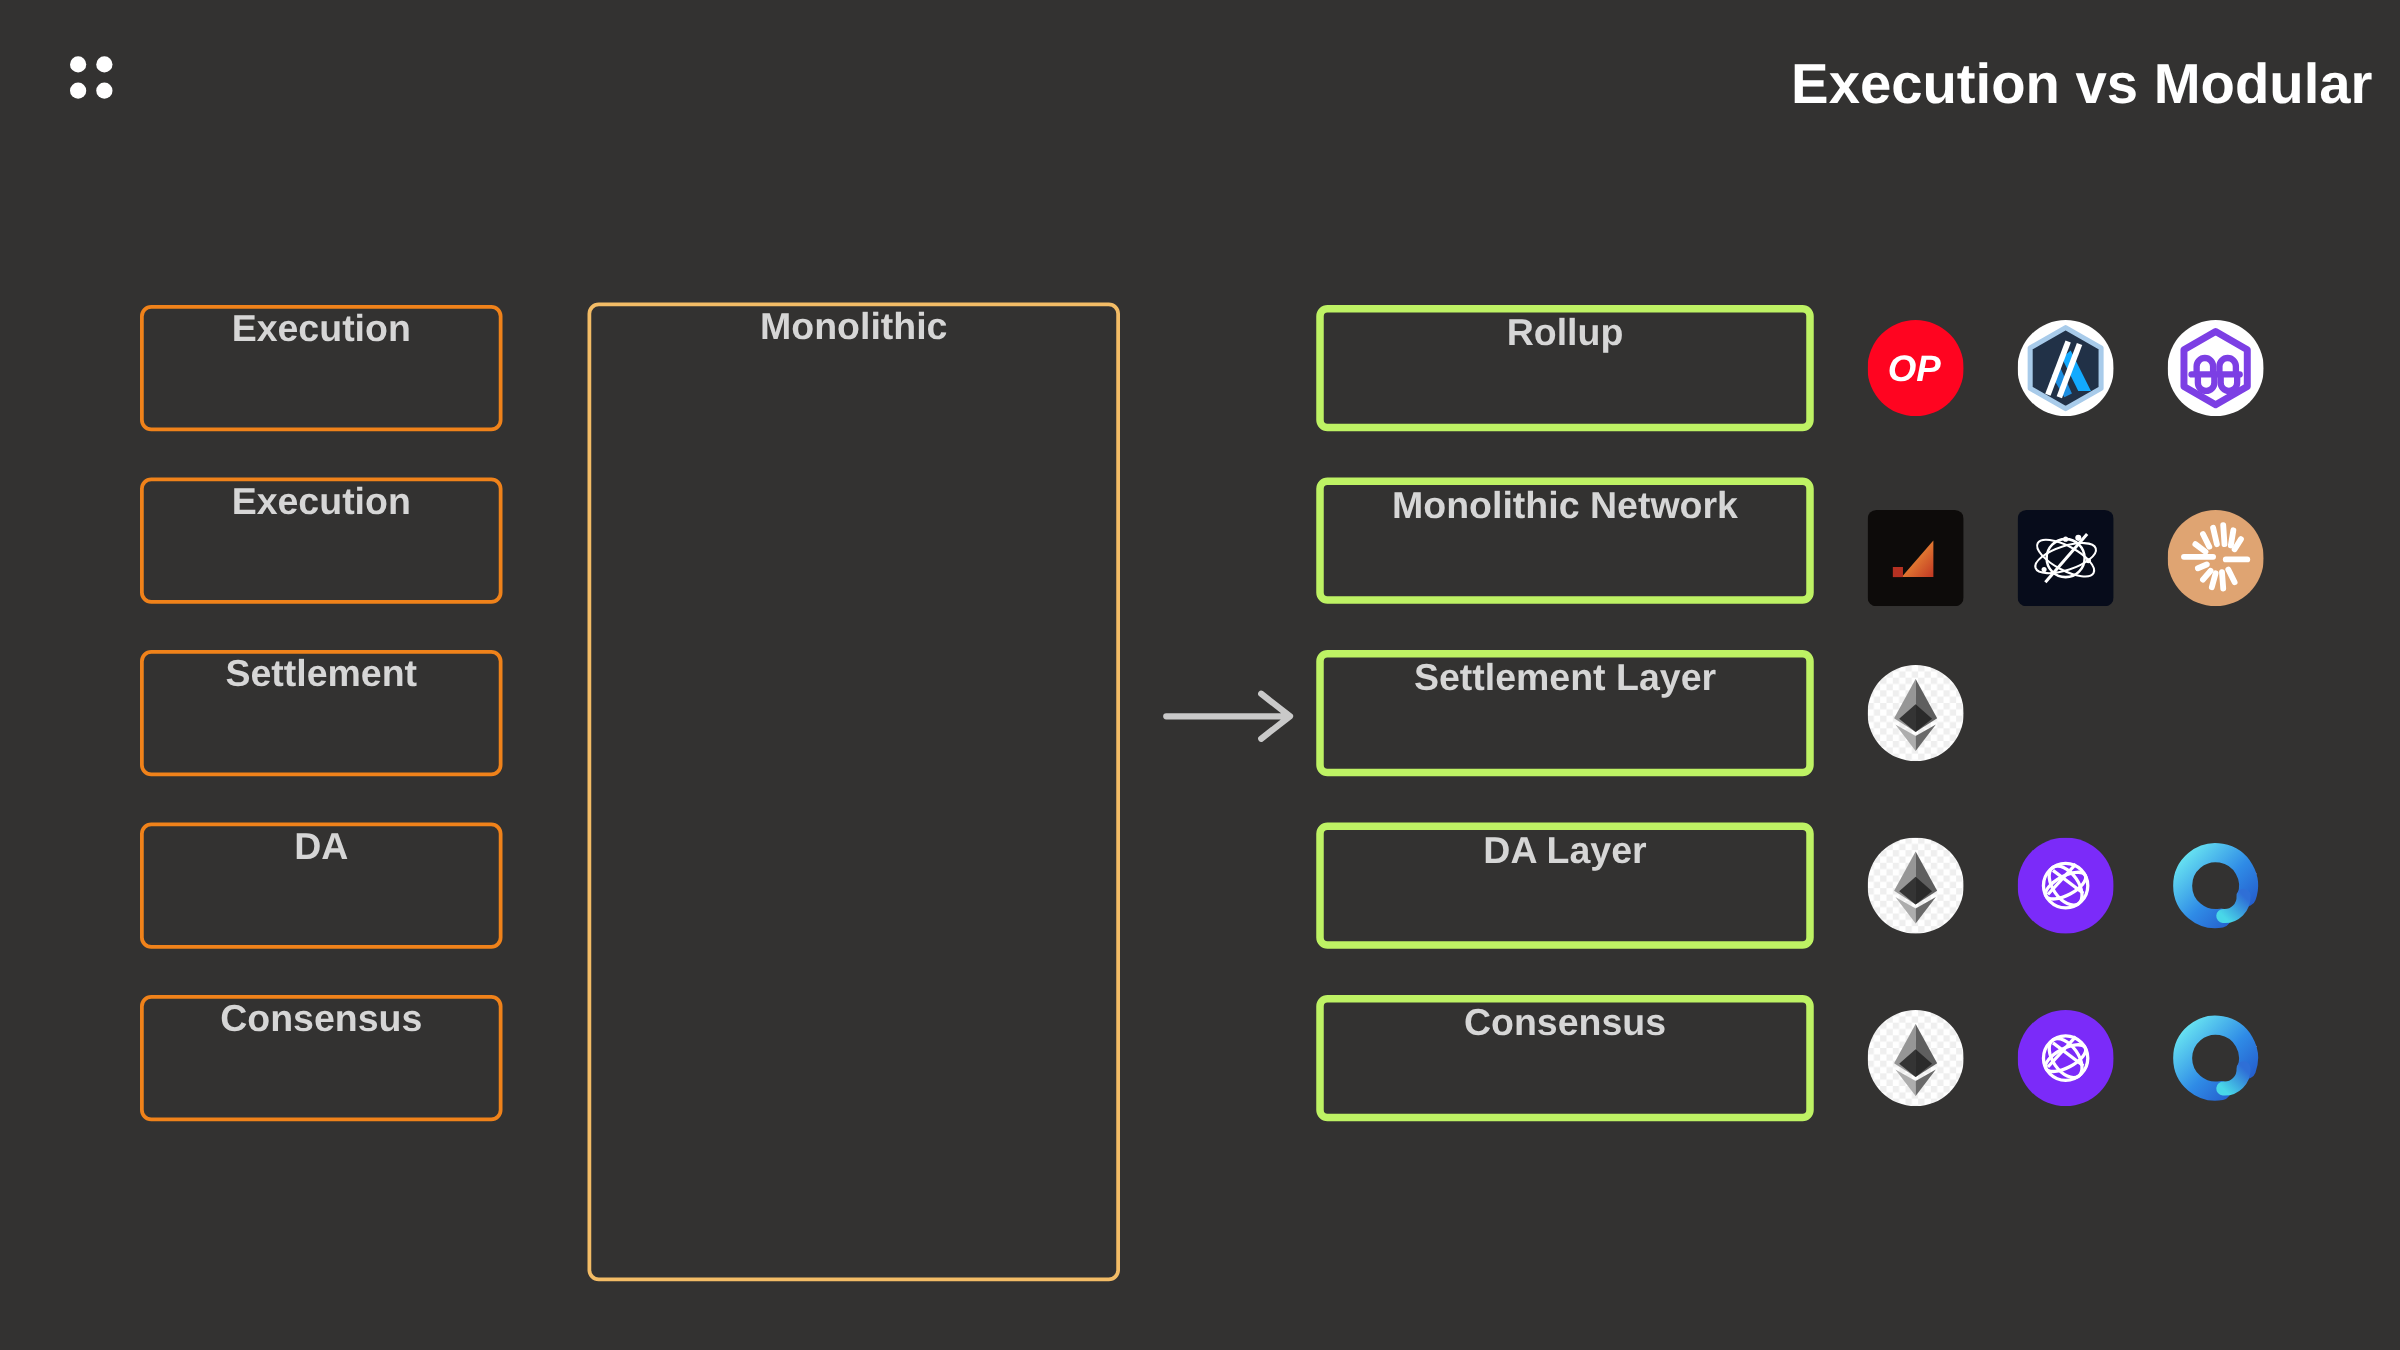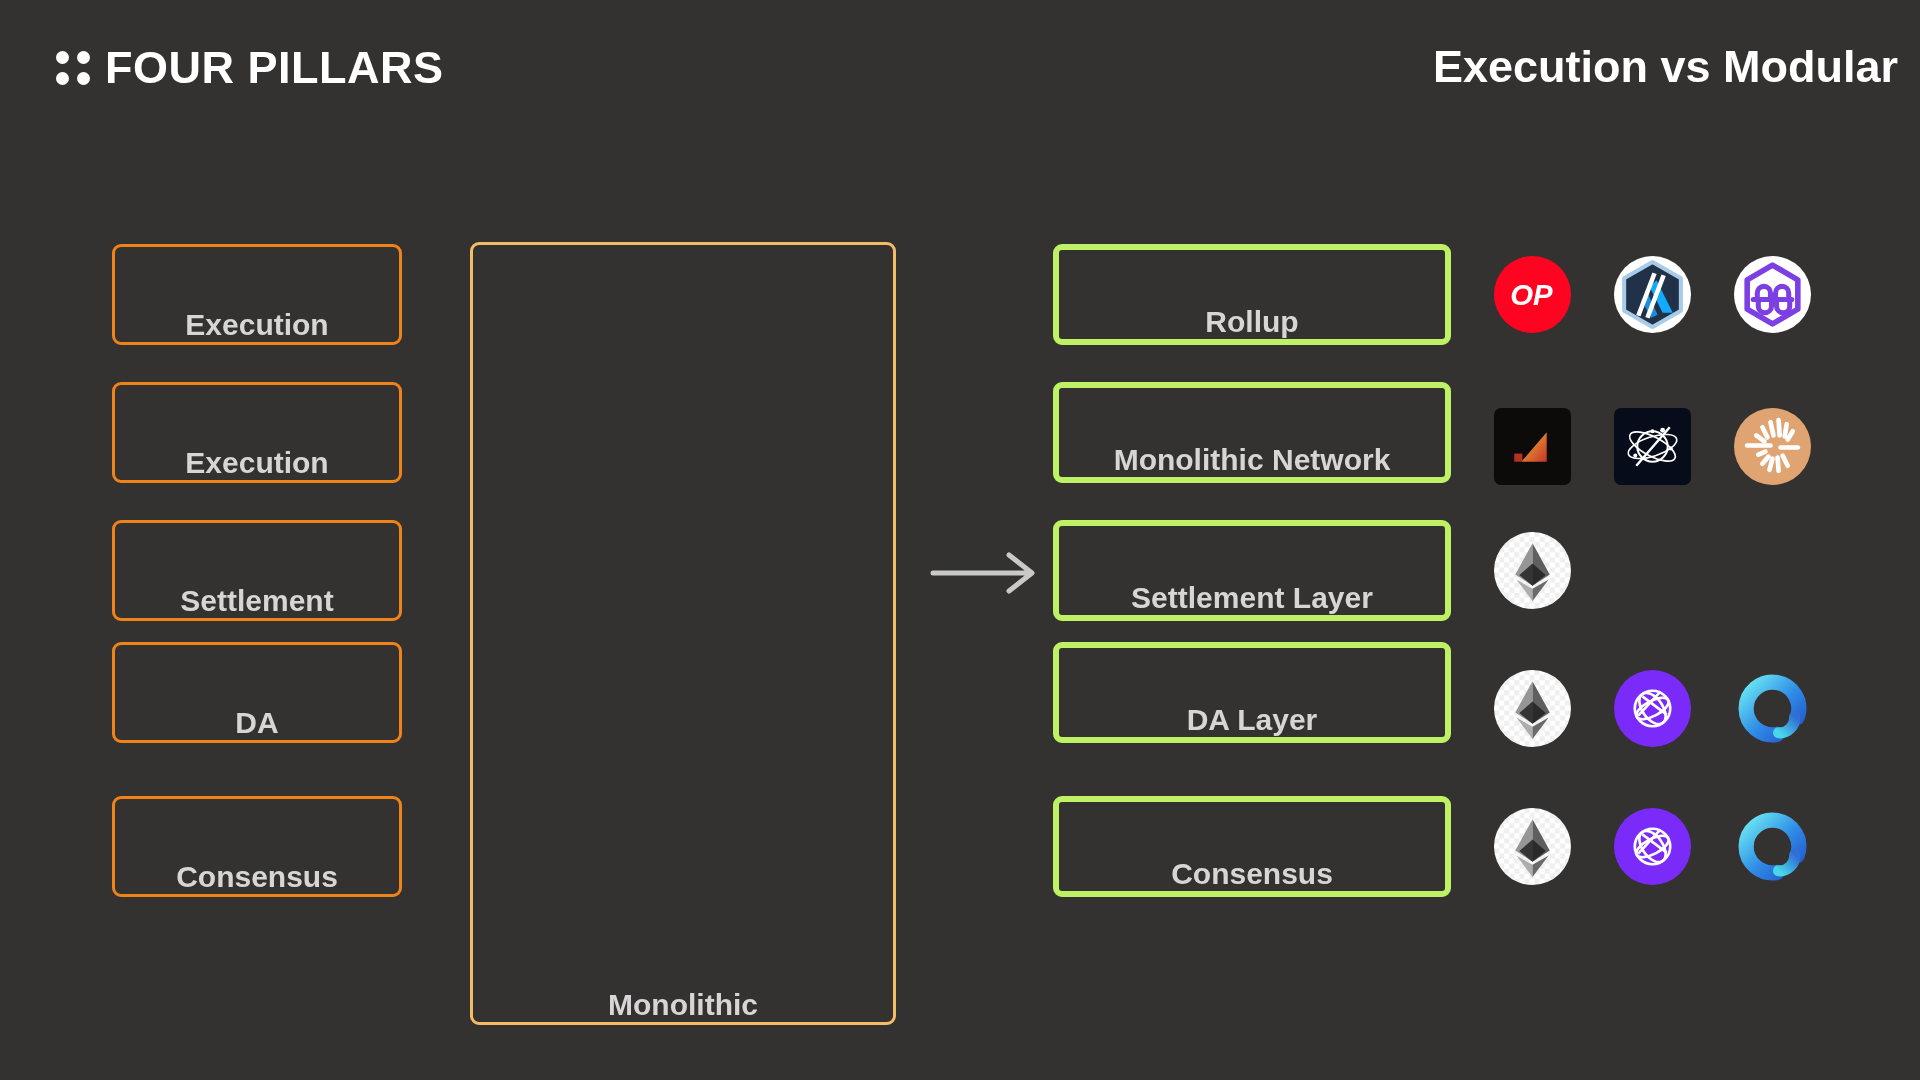--- a/index.html
+++ b/index.html
@@ -12,24 +12,24 @@
   .abs{position:absolute;}
 
   
   .brand{left:56px;top:45px;display:flex;align-items:center;gap:15px;}
   .dots{display:grid;grid-template-columns:13px 13px;grid-template-rows:13px 13px;gap:8px;}
   .dots i{width:13px;height:13px;border-radius:50%;background:#ffffff;display:block;}
   .brand-text{color:#ffffff;font-size:45px;font-weight:bold;letter-spacing:.5px;line-height:1;}
   .title{right:22px;top:44px;margin:0;color:#ffffff;font-size:45px;font-weight:bold;line-height:1;}
 
   
-  .box{box-sizing:border-box;display:flex;align-items:flex-end;justify-content:center;
+  .box{box-sizing:border-box;display:flex;align-items:flex-start;justify-content:center;
        border-radius:9px;color:#D6D6D6;font-size:30px;font-weight:bold;}
   .pillar{left:112px;width:290px;height:101px;border:3px solid #F0821A;}
-  .p0{top:244px}.p1{top:382px}.p2{top:520px}.p3{top:642px}.p4{top:796px}
+  .p0{top:244px}.p1{top:382px}.p2{top:520px}.p3{top:658px}.p4{top:796px}
   .mono{left:470px;top:242px;width:426px;height:783px;border:3px solid #F3BC66;}
   .modbox{left:1053px;width:398px;height:101px;border:6px solid #bef264;}
 
   
   .arrow{left:930px;top:550px;}
 
   
   .logos{left:1494px;display:flex;gap:43px;}
   .r0{top:256px}.r1{top:408px}.r2{top:532px}.r3{top:670px}.r4{top:808px}
   .logo{width:77px;height:77px;display:block;}
@@ -150,21 +150,20 @@
   </defs>
 </svg>
 
 <div class="abs brand">
   <div class="dots">
       <i></i>
       <i></i>
       <i></i>
       <i></i>
     </div>
-  <div class="brand-text">FOUR PILLARS</div>
 </div>
 <h1 class="abs title">Execution vs Modular</h1>
 
 <div class="abs box pillar p0">
   <span>Execution</span>
 </div>
 <div class="abs box pillar p1">
   <span>Execution</span>
 </div>
 <div class="abs box pillar p2">

